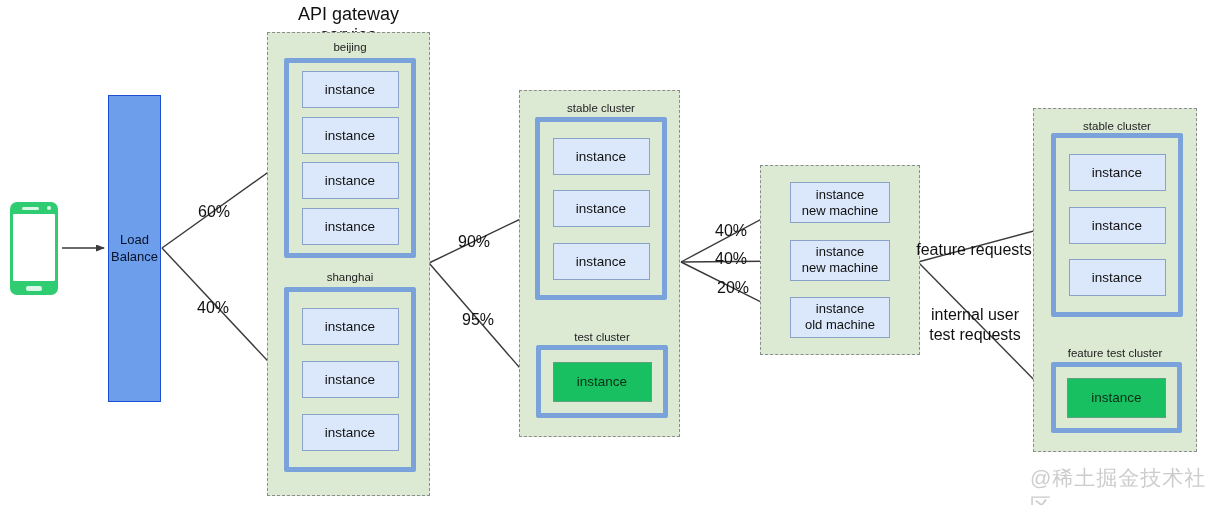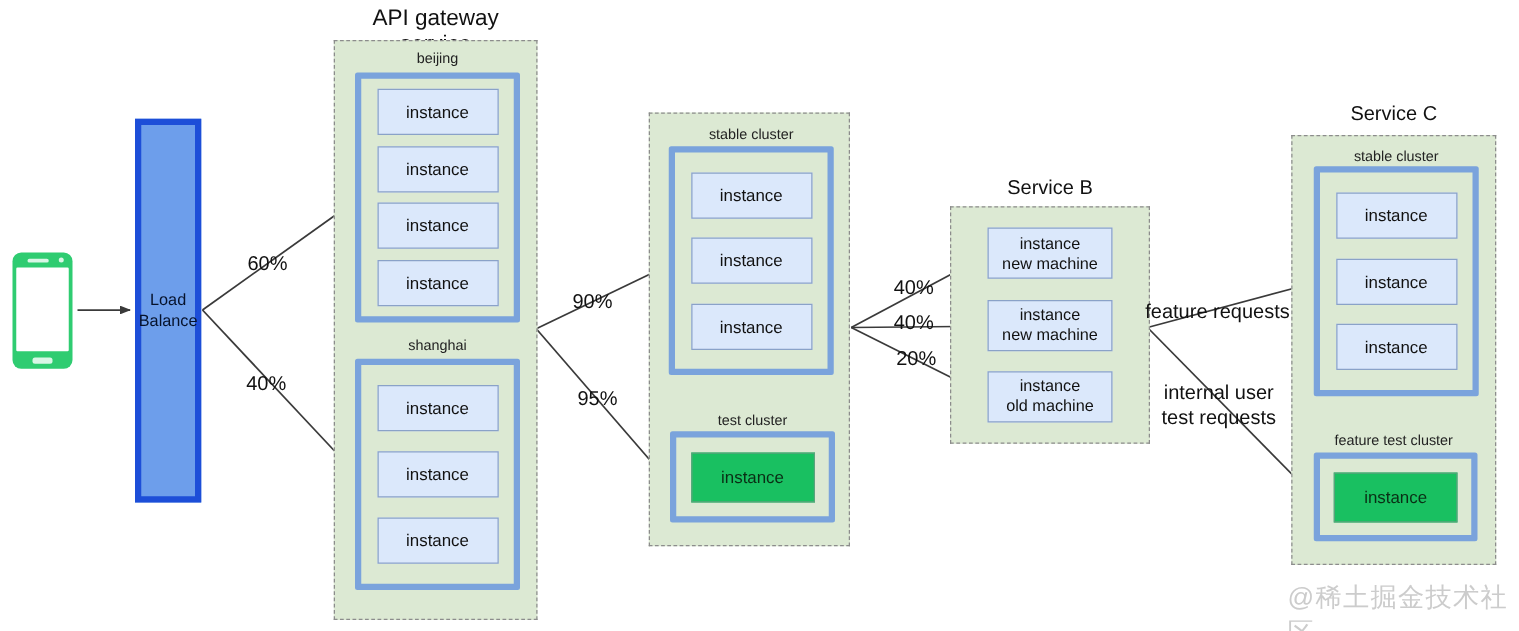--- a/index.html
+++ b/index.html
@@ -27,21 +27,21 @@
     display:flex;align-items:center;justify-content:center;font-size:13.5px;color:#072;color:#0a2e15;
   }
   .inst-b{
     width:100px;height:41px;background:#dbe8fb;border:1px solid #8aa2c8;box-sizing:border-box;
     display:flex;flex-direction:column;align-items:center;justify-content:center;
     font-size:13px;line-height:1.25;color:#111;text-align:center;
   }
   
   .lb{
     position:absolute;left:108px;top:95px;width:53px;height:307px;background:#6d9eeb;
-    border:5px solid #1d4ed8;box-sizing:border-box;display:flex;align-items:center;justify-content:center;
+    border:1px solid #1d4ed8;box-sizing:border-box;display:flex;align-items:center;justify-content:center;
     text-align:center;font-size:13px;color:#06122b;line-height:1.3;
   }
   
   .phone{position:absolute;left:10px;top:202px;width:48px;height:93px;background:#2fcc71;border-radius:7px;}
   .phone-screen{position:absolute;left:3px;right:3px;top:12px;bottom:14px;background:#ffffff;border-radius:1px;}
   .phone-speaker{position:absolute;left:12px;top:5px;width:17px;height:3px;background:#d9f6e6;border-radius:2px;}
   .phone-cam{position:absolute;right:7px;top:4px;width:4px;height:4px;background:#d9f6e6;border-radius:50%;}
   .phone-home{position:absolute;left:16px;bottom:4px;width:16px;height:5px;background:#d9f6e6;border-radius:2px;}
   
   .arrows{position:absolute;left:0;top:0;width:1215px;height:505px;pointer-events:none;}
@@ -112,37 +112,35 @@
     <div class="inst">instance</div>
     <div class="inst">instance</div>
     <div class="inst">instance</div>
   </div>
 
   <div class="cluster-label" style="left:536px;top:331px;width:132px;">test cluster</div>
   <div class="cluster" style="left:536px;top:345px;width:132px;height:73px;">
     <div class="inst-green">instance</div>
   </div>
 
-  <div class="zone-title t-md" style="left:760px;top:142px;width:160px;">Service B</div>
   <div class="zone" style="left:760px;top:165px;width:160px;height:190px;display:flex;flex-direction:column;align-items:center;justify-content:space-evenly;">
     <div class="inst-b">
       <span>instance</span>
       <span>new machine</span>
     </div>
     <div class="inst-b">
       <span>instance</span>
       <span>new machine</span>
     </div>
     <div class="inst-b">
       <span>instance</span>
       <span>old machine</span>
     </div>
   </div>
 
-  <div class="zone-title t-md" style="left:1033px;top:83px;width:164px;">Service C</div>
   <div class="zone" style="left:1033px;top:108px;width:164px;height:344px;"></div>
 
   <div class="cluster-label" style="left:1051px;top:120px;width:132px;">stable cluster</div>
   <div class="cluster" style="left:1051px;top:133px;width:132px;height:184px;">
     <div class="inst">instance</div>
     <div class="inst">instance</div>
     <div class="inst">instance</div>
   </div>
 
   <div class="cluster-label" style="left:1033px;top:347px;width:164px;">feature test cluster</div>

